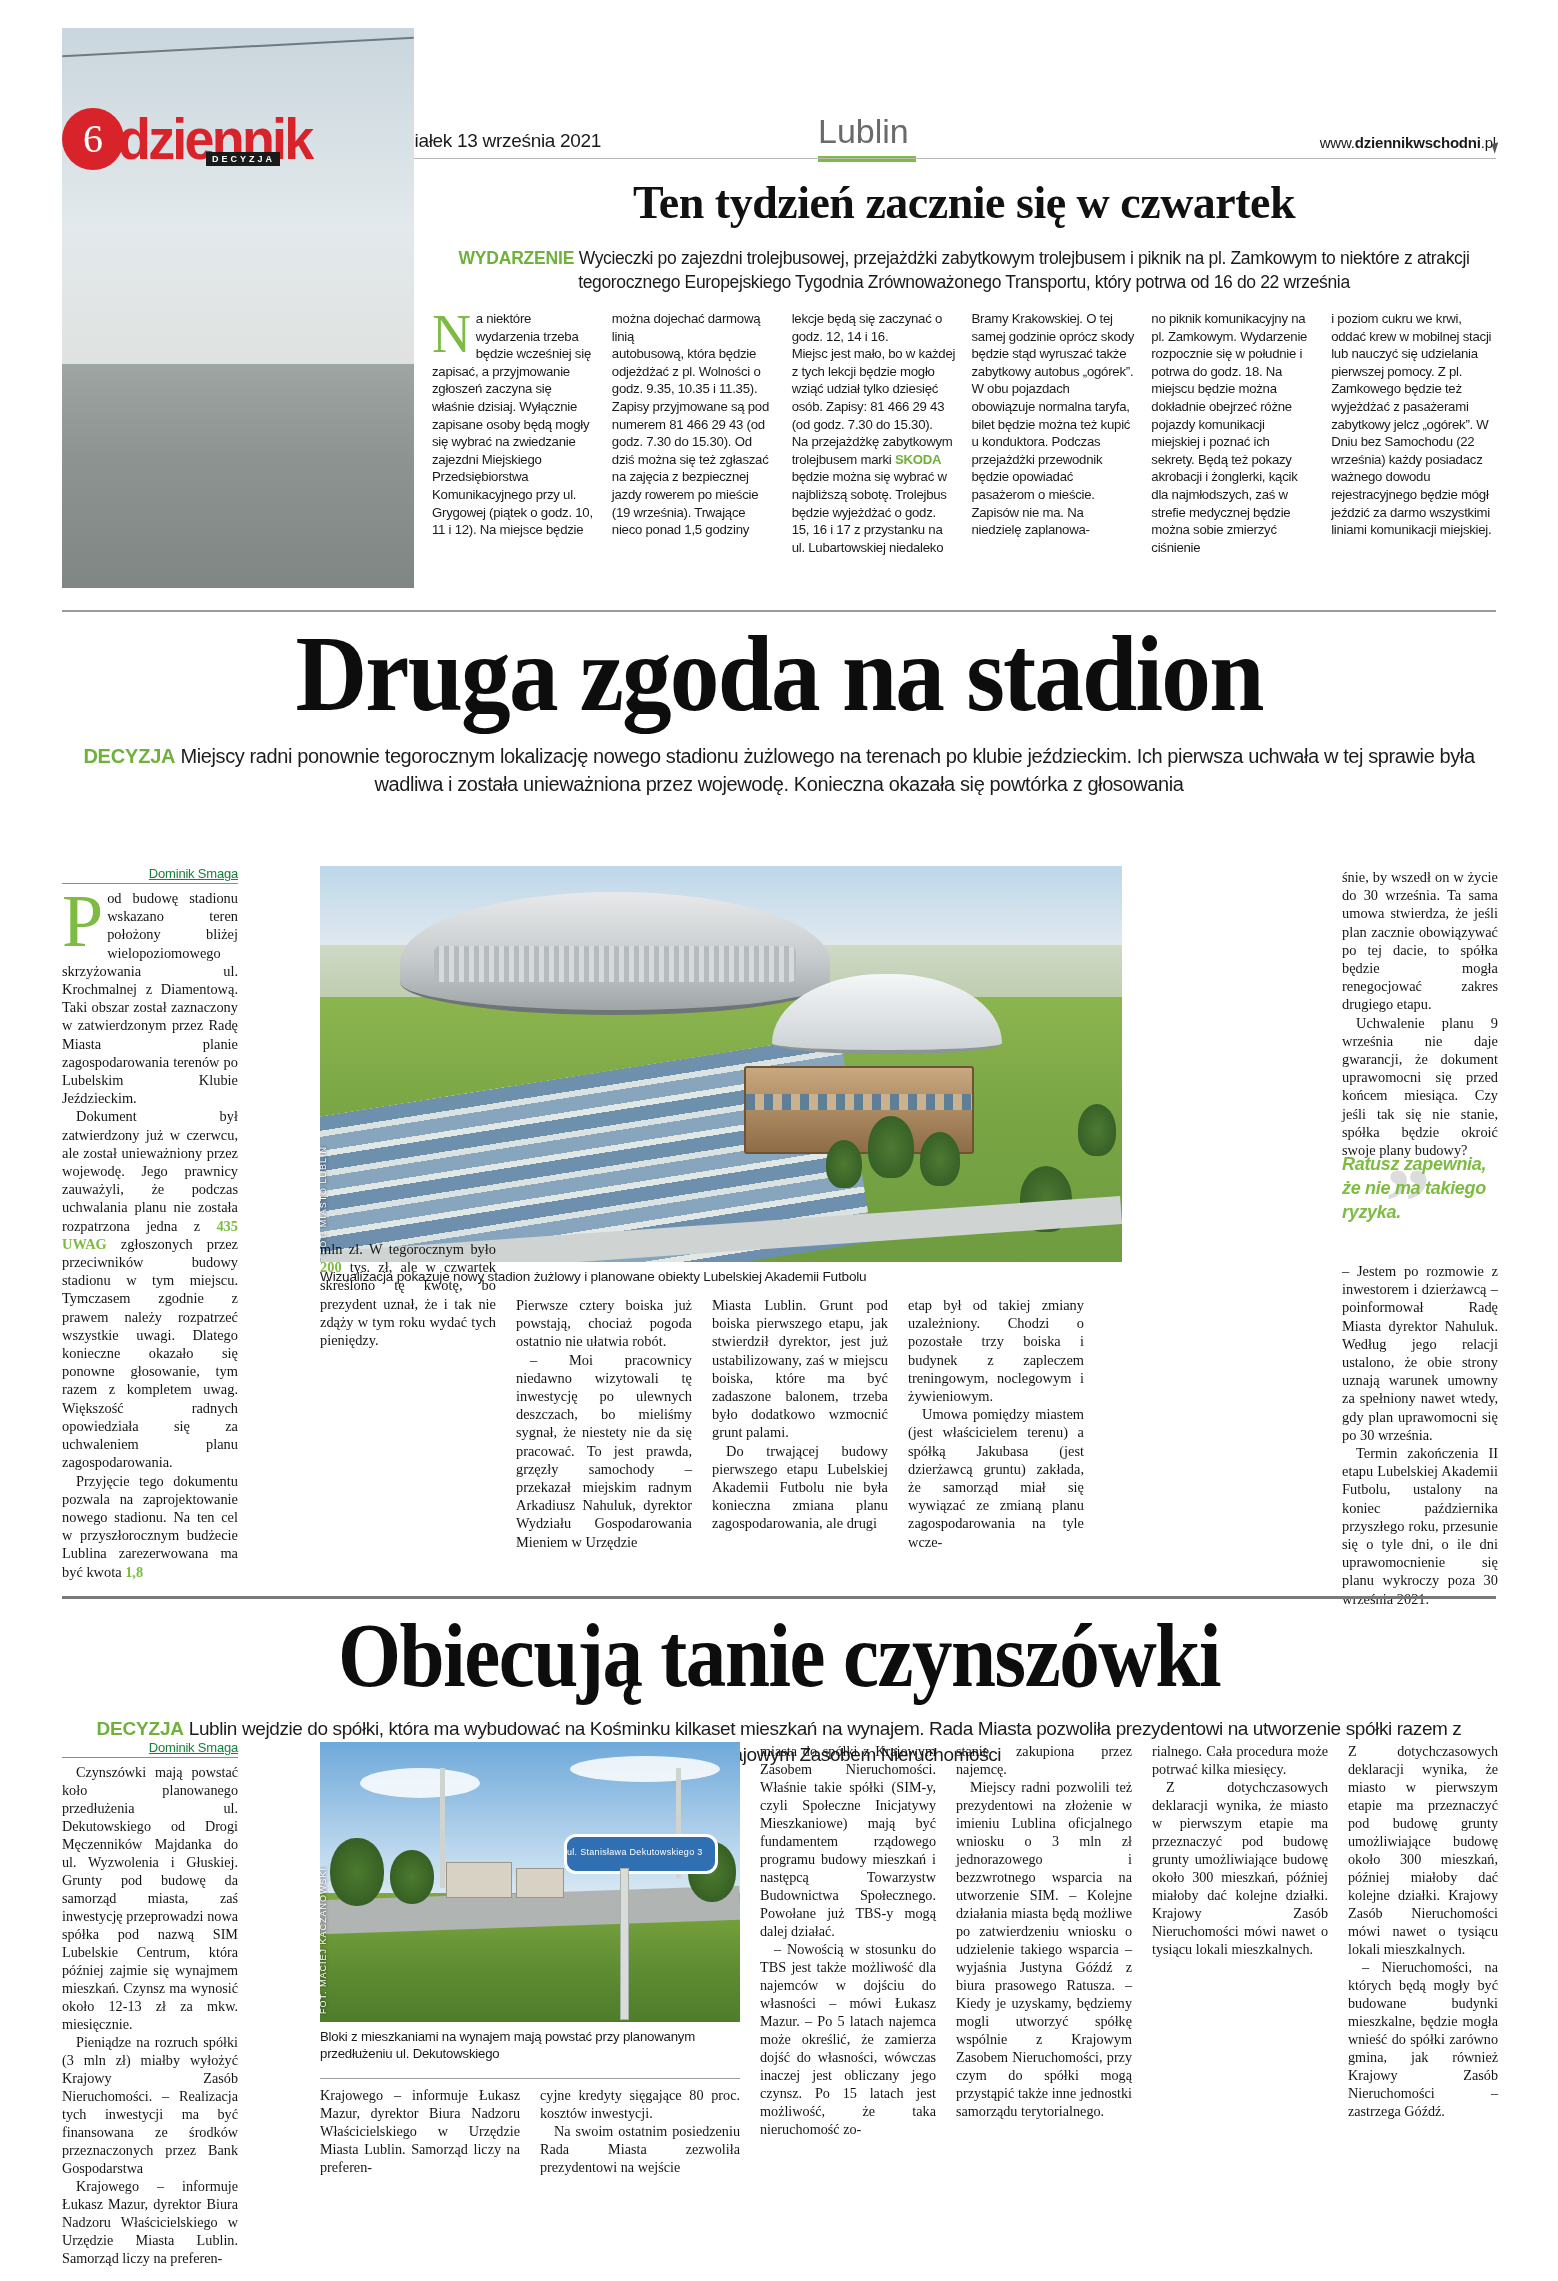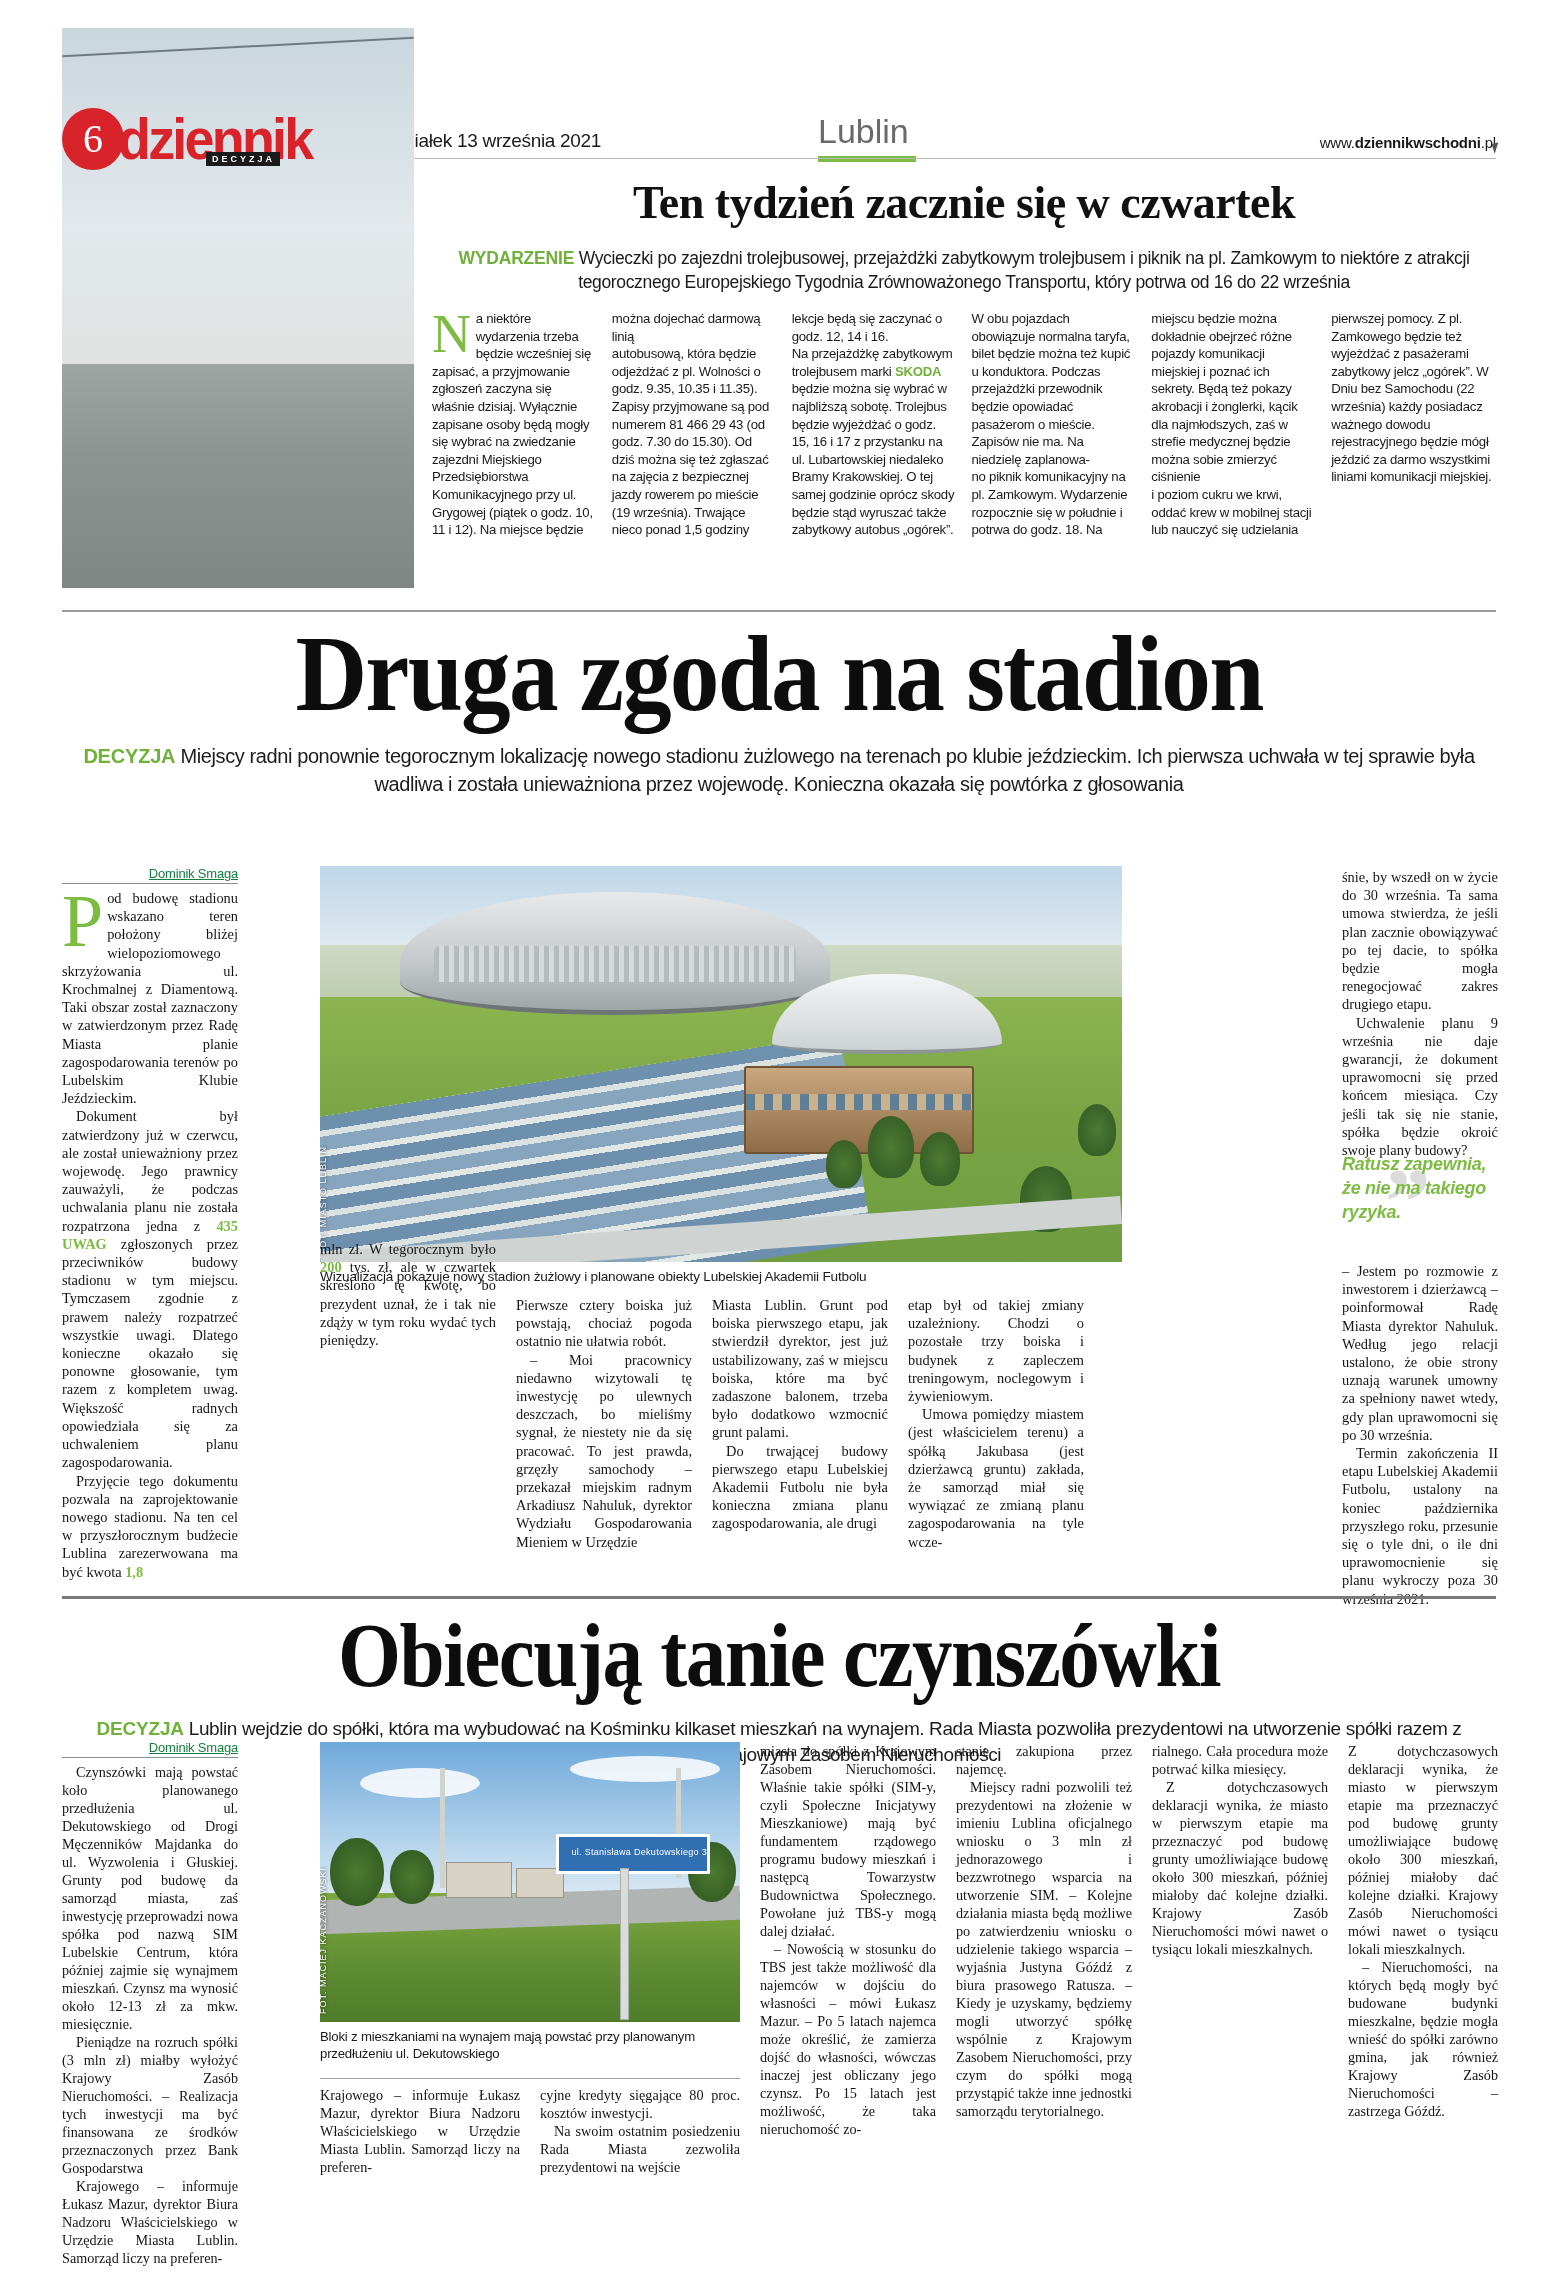--- a/index.html
+++ b/index.html
@@ -194,23 +194,23 @@
 
   .house-photo{
     position:absolute;left:320px;top:1742px;width:420px;height:280px;overflow:hidden;background:#8fb9dc;
   }
   .hp-sky{position:absolute;left:0;top:0;width:100%;height:56%;background:linear-gradient(#6fa9da,#bcd8ee 70%,#dce9f3);}
   .hp-cloud{position:absolute;background:rgba(255,255,255,.85);border-radius:50%;}
   .hp-grass{position:absolute;left:0;bottom:0;width:100%;height:46%;
     background:linear-gradient(#7fa93f,#5e8c32 60%,#4f7c2a);}
   .hp-road{position:absolute;left:0;top:54%;width:100%;height:12%;background:#b0b4b2;transform:rotate(-2deg);}
   .hp-sign{
-    position:absolute;left:236px;top:92px;width:148px;height:34px;background:#2f6fb2;
-    border:3px solid #fff;border-radius:1px;color:#fff;font-size:9px;line-height:30px;
-    text-align:right;letter-spacing:.3px;overflow:hidden;white-space:nowrap;
+    position:absolute;left:244px;top:92px;width:148px;height:34px;background:#2f6fb2;
+    border:3px solid #fff;border-radius:12px;color:#fff;font-size:9px;line-height:30px;
+    text-align:left;letter-spacing:.3px;overflow:hidden;white-space:nowrap;
   }
   .hp-post{position:absolute;left:300px;top:126px;width:7px;height:150px;background:#d9dcd8;border:1px solid #aab0ac;}
   .hp-pole{position:absolute;width:5px;background:#cfd4d0;top:26px;}
   .hp-tree{position:absolute;border-radius:48%;background:radial-gradient(#4c7a2f,#2d5520);}
   .hp-house{position:absolute;background:#d8d2c4;border:1px solid #9c968a;}
   .caption3{
     position:absolute;left:320px;top:2028px;width:420px;font-size:13.2px;line-height:17px;
     color:#1a1a1a;letter-spacing:-0.2px;
   }
   .a3-sepline{position:absolute;left:320px;top:2078px;width:420px;height:1px;background:#9d9d9d;}
@@ -244,20 +244,21 @@
     <div class="tp-ground"></div>
     <div class="tp-wire"></div>
   </div>
 
   <div class="a1">
     <h1 class="a1-head">Ten tydzień zacznie się w czwartek</h1>
     <p class="a1-lead"><span class="kicker">WYDARZENIE</span> <span>Wycieczki po zajezdni trolejbusowej, przejażdżki zabytkowym trolejbusem i piknik na pl. Zamkowym to niektóre z atrakcji tegorocznego Europejskiego Tygodnia Zrównoważonego Transportu, który potrwa od 16 do 22 września</span></p>
     <div class="a1-cols">
       <p><span class="dropcap-green">N</span><span>a niektóre wydarzenia trzeba będzie wcześniej się zapisać, a przyjmowanie zgłoszeń zaczyna się właśnie dzisiaj. Wyłącznie zapisane osoby będą mogły się wybrać na zwiedzanie zajezdni Miejskiego Przedsiębiorstwa Komunikacyjnego przy ul. Grygowej (piątek o godz. 10, 11 i 12). Na miejsce będzie można dojechać darmową linią</span></p>
       <p>autobusową, która będzie odjeżdżać z pl. Wolności o godz. 9.35, 10.35 i 11.35). Zapisy przyjmowane są pod numerem 81 466 29 43 (od godz. 7.30 do 15.30). Od dziś można się też zgłaszać na zajęcia z bezpiecznej jazdy rowerem po mieście (19 września). Trwające nieco ponad 1,5 godziny lekcje będą się zaczynać o godz. 12, 14 i 16.</p>
+      <p>Miejsc jest mało, bo w każdej z tych lekcji będzie mogło wziąć udział tylko dziesięć osób. Zapisy: 81 466 29 43 (od godz. 7.30 do 15.30).</p>
       <p><span>Na przejażdżkę zabytkowym trolejbusem marki </span><span class="brandgreen">SKODA</span><span> będzie można się wybrać w najbliższą sobotę. Trolejbus będzie wyjeżdżać o godz. 15, 16 i 17 z przystanku na ul. Lubartowskiej niedaleko</span></p>
       <p>Bramy Krakowskiej. O tej samej godzinie oprócz skody będzie stąd wyruszać także zabytkowy autobus „ogórek”. W obu pojazdach obowiązuje normalna taryfa, bilet będzie można też kupić u konduktora. Podczas przejażdżki przewodnik będzie opowiadać pasażerom o mieście. Zapisów nie ma. Na niedzielę zaplanowa-</p>
       <p>no piknik komunikacyjny na pl. Zamkowym. Wydarzenie rozpocznie się w południe i potrwa do godz. 18. Na miejscu będzie można dokładnie obejrzeć różne pojazdy komunikacji miejskiej i poznać ich sekrety. Będą też pokazy akrobacji i żonglerki, kącik dla najmłodszych, zaś w strefie medycznej będzie można sobie zmierzyć ciśnienie</p>
       <p>i poziom cukru we krwi, oddać krew w mobilnej stacji lub nauczyć się udzielania pierwszej pomocy. Z pl. Zamkowego będzie też wyjeżdżać z pasażerami zabytkowy jelcz „ogórek”. W Dniu bez Samochodu (22 września) każdy posiadacz ważnego dowodu rejestracyjnego będzie mógł jeździć za darmo wszystkimi liniami komunikacji miejskiej.</p>
     </div>
   </div>
   <div class="a1-rule"></div>
 
   <div class="a2">
     <h1 class="a2-head">Druga zgoda na stadion</h1>

